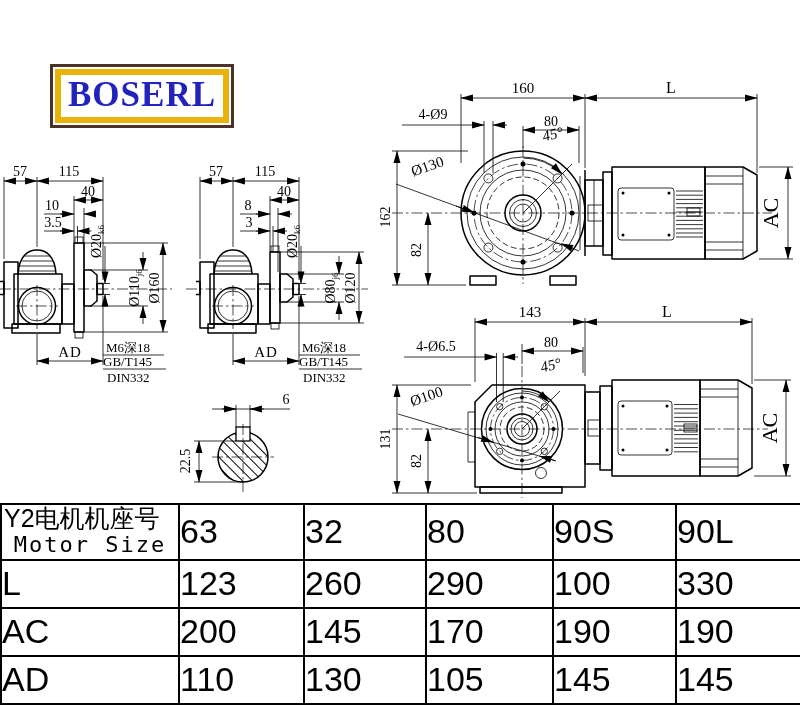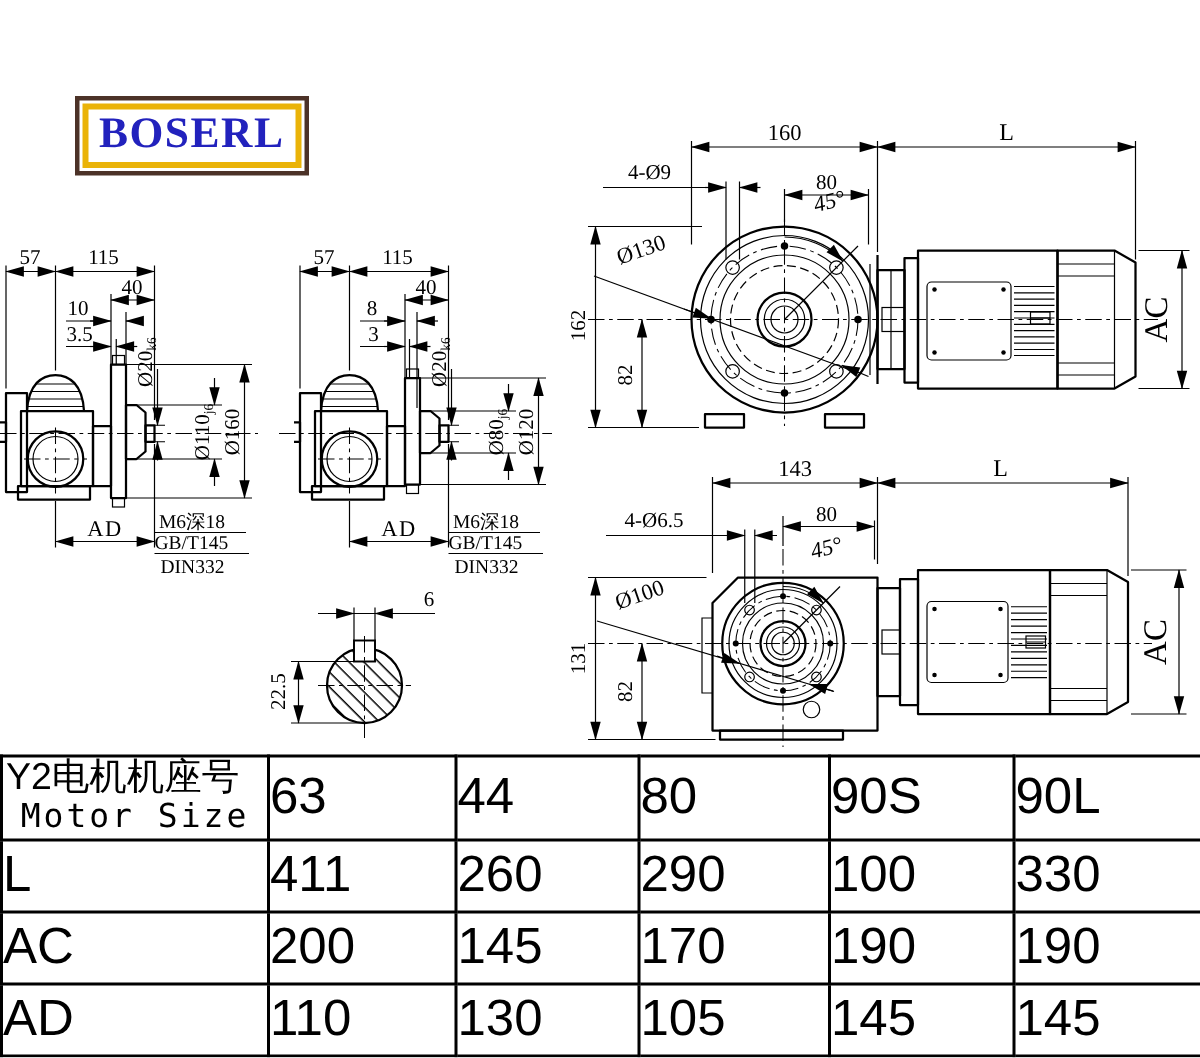--- a/index.html
+++ b/index.html
@@ -1,22 +1,22 @@
 <!DOCTYPE html>
 <html><head>
 <meta charset="utf-8">
 <style>
   html,body{margin:0;padding:0;background:#fff;}
   .page{position:relative;width:800px;height:705px;background:#fff;overflow:hidden;
         font-family:"Liberation Sans",sans-serif;color:#000;}
   .title{position:absolute;left:57px;top:12px;font-size:31px;font-weight:bold;
          letter-spacing:2px;font-family:"Liberation Serif",serif;}
   .logo{position:absolute;left:50px;top:64px;border:3px solid #4c3228;padding:2px;background:#fff;}
-  .logo .inner{display:block;border:4px solid #eab308;padding:0px 7px 2px 7px;
-        color:#2222bd;font-family:"Liberation Serif",serif;font-weight:bold;font-size:29px;letter-spacing:1px;}
+  .logo .inner{display:block;border:6px solid #eab308;padding:0px 7px 2px 7px;
+        color:#2222bd;font-family:"Liberation Serif",serif;font-weight:bold;font-size:35px;letter-spacing:1px;}
   svg{position:absolute;left:0;top:0;}
   .o{fill:none;stroke:#000;stroke-width:1.5;stroke-linejoin:round;}
   .t{fill:none;stroke:#000;stroke-width:0.8;}
   .dl{fill:none;stroke:#000;stroke-width:0.8;}
   .cl{fill:none;stroke:#000;stroke-width:0.7;stroke-dasharray:11 3 2.5 3;}
   .dsh{fill:none;stroke:#000;stroke-width:0.8;stroke-dasharray:6 3;}
   .fb{fill:#000;stroke:none;}
   .dim{marker-start:url(#ar);marker-end:url(#ar);}
   .ae{marker-end:url(#ar);}
   text{fill:#000;}
@@ -341,28 +341,28 @@
         <col style="width:123px">
         <col style="width:125px">
     </colgroup>
     <tbody>
         <tr>
       <td class="hdrcell">
         <span class="hcn">Y2电机机座号</span>
         <span class="hen">Motor Size</span>
       </td>
       <td>63</td>
-      <td>44</td>
+      <td>32</td>
       <td>80</td>
       <td>90S</td>
       <td>90L</td>
     </tr>
     <tr>
       <td>L</td>
-      <td>411</td>
+      <td>123</td>
       <td>260</td>
       <td>290</td>
       <td>100</td>
       <td>330</td>
     </tr>
     <tr>
       <td>AC</td>
       <td>200</td>
       <td>145</td>
       <td>170</td>

